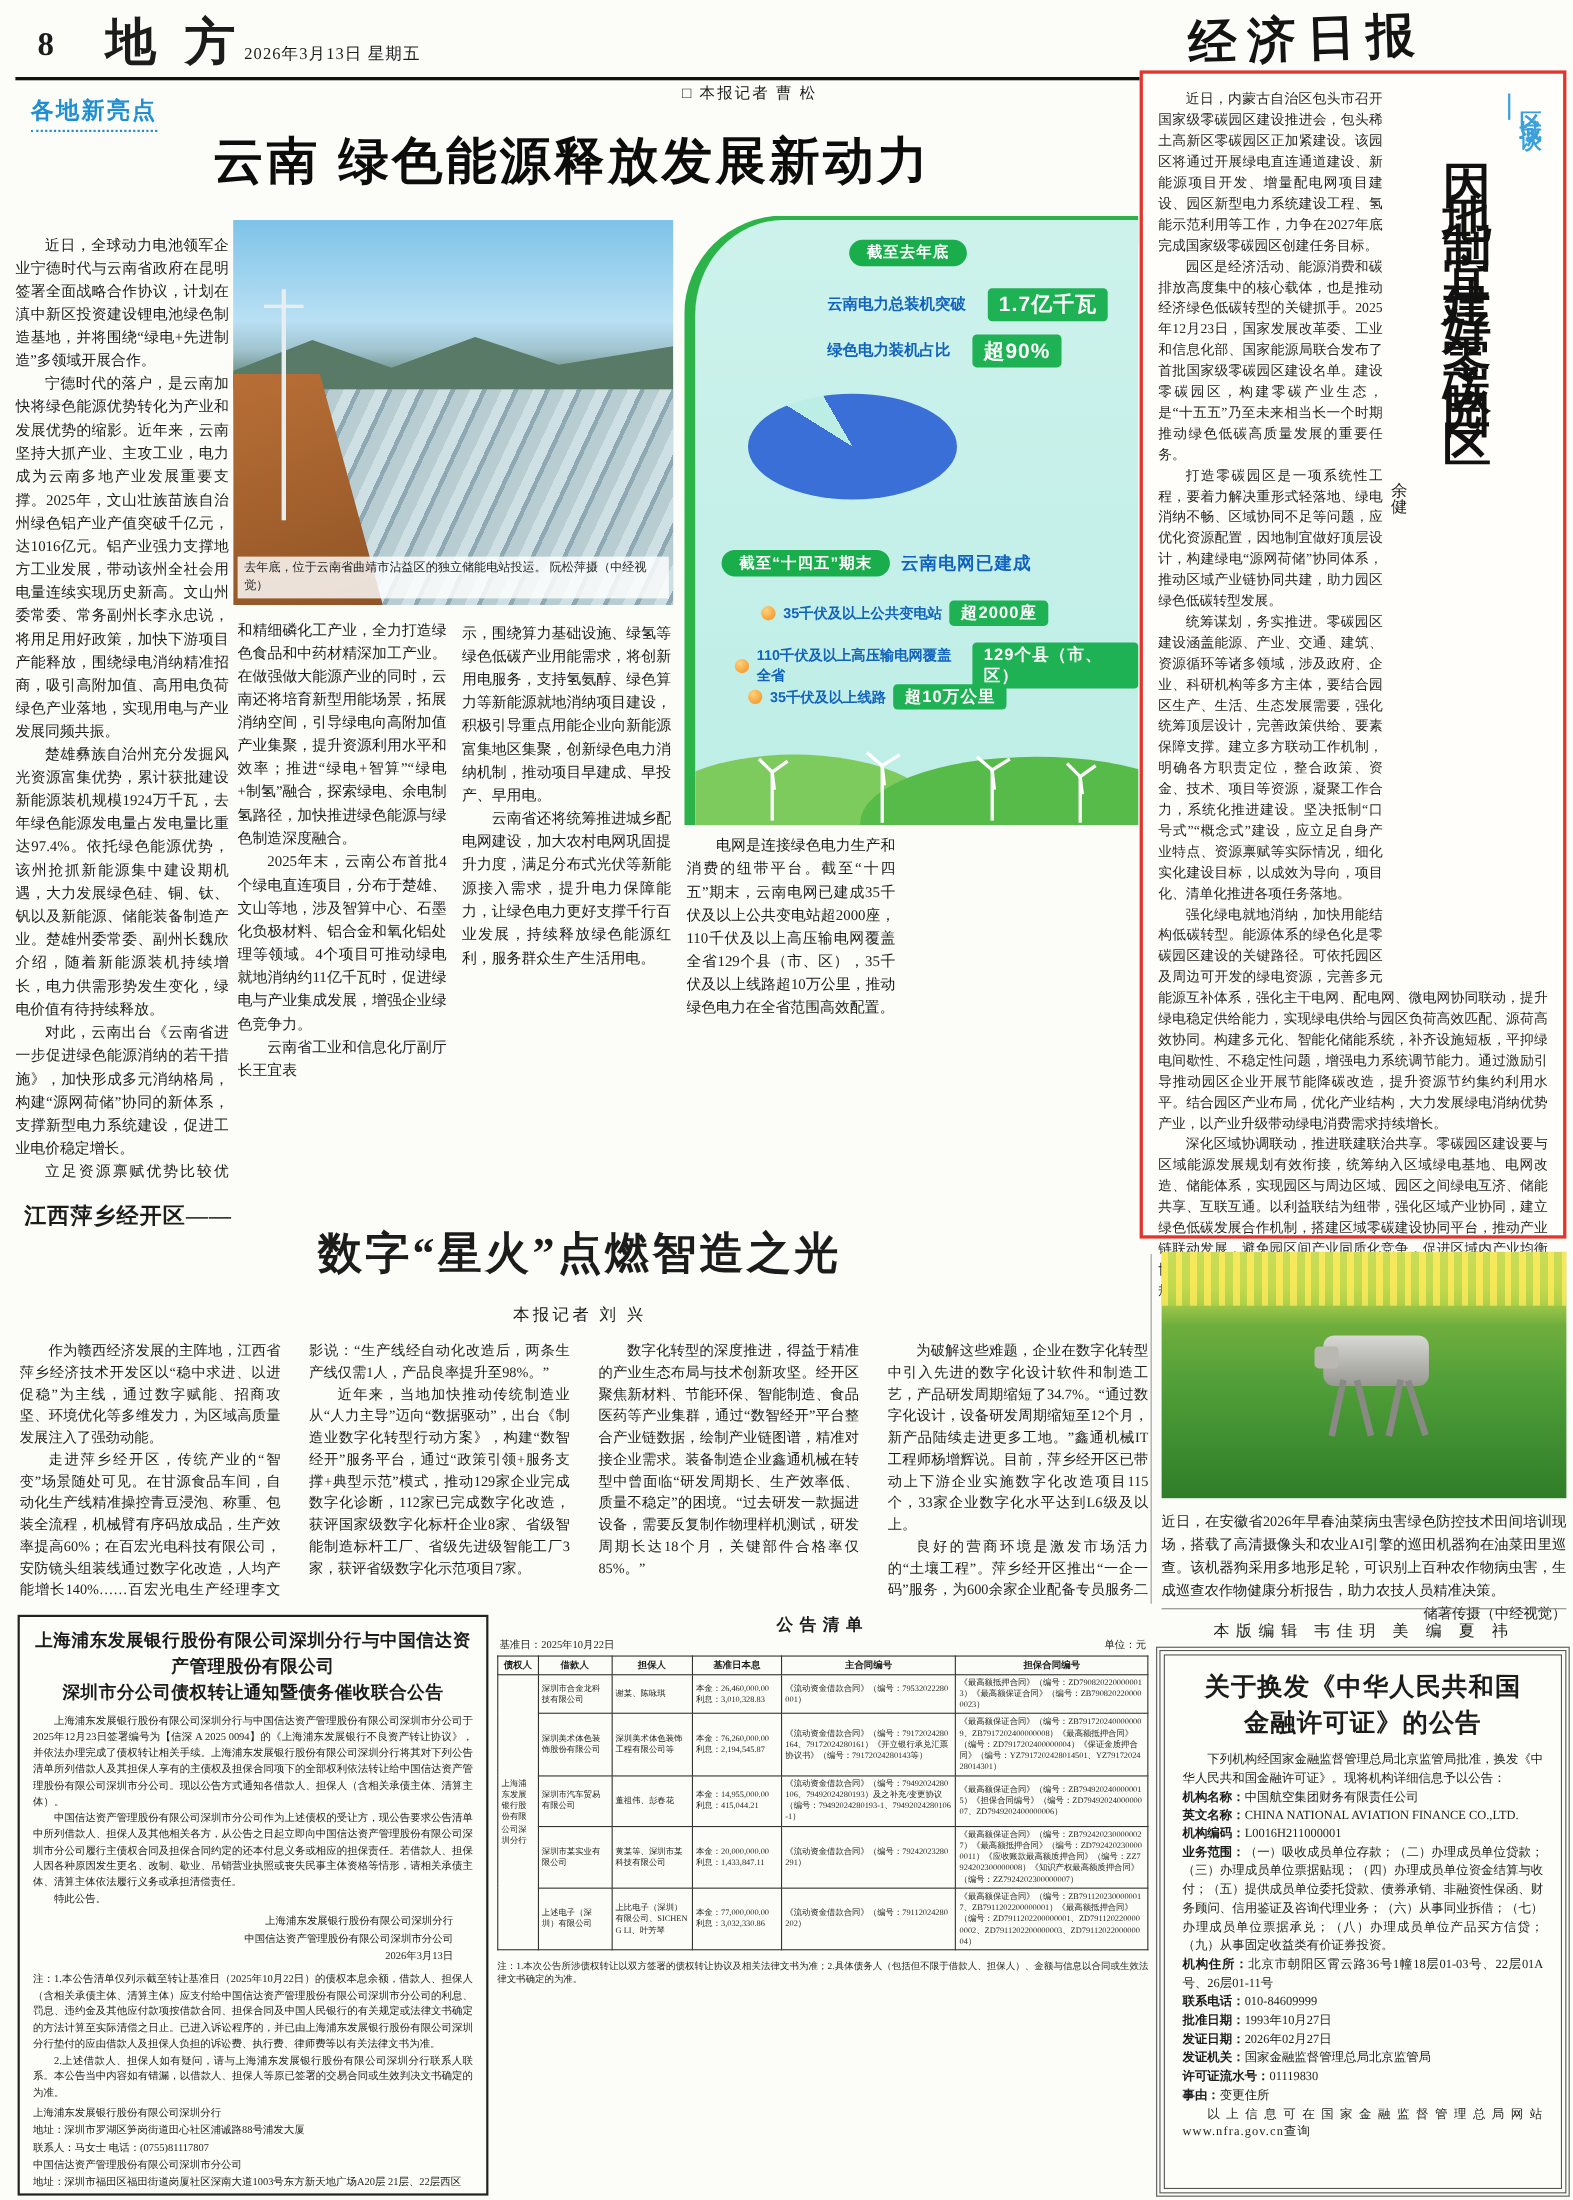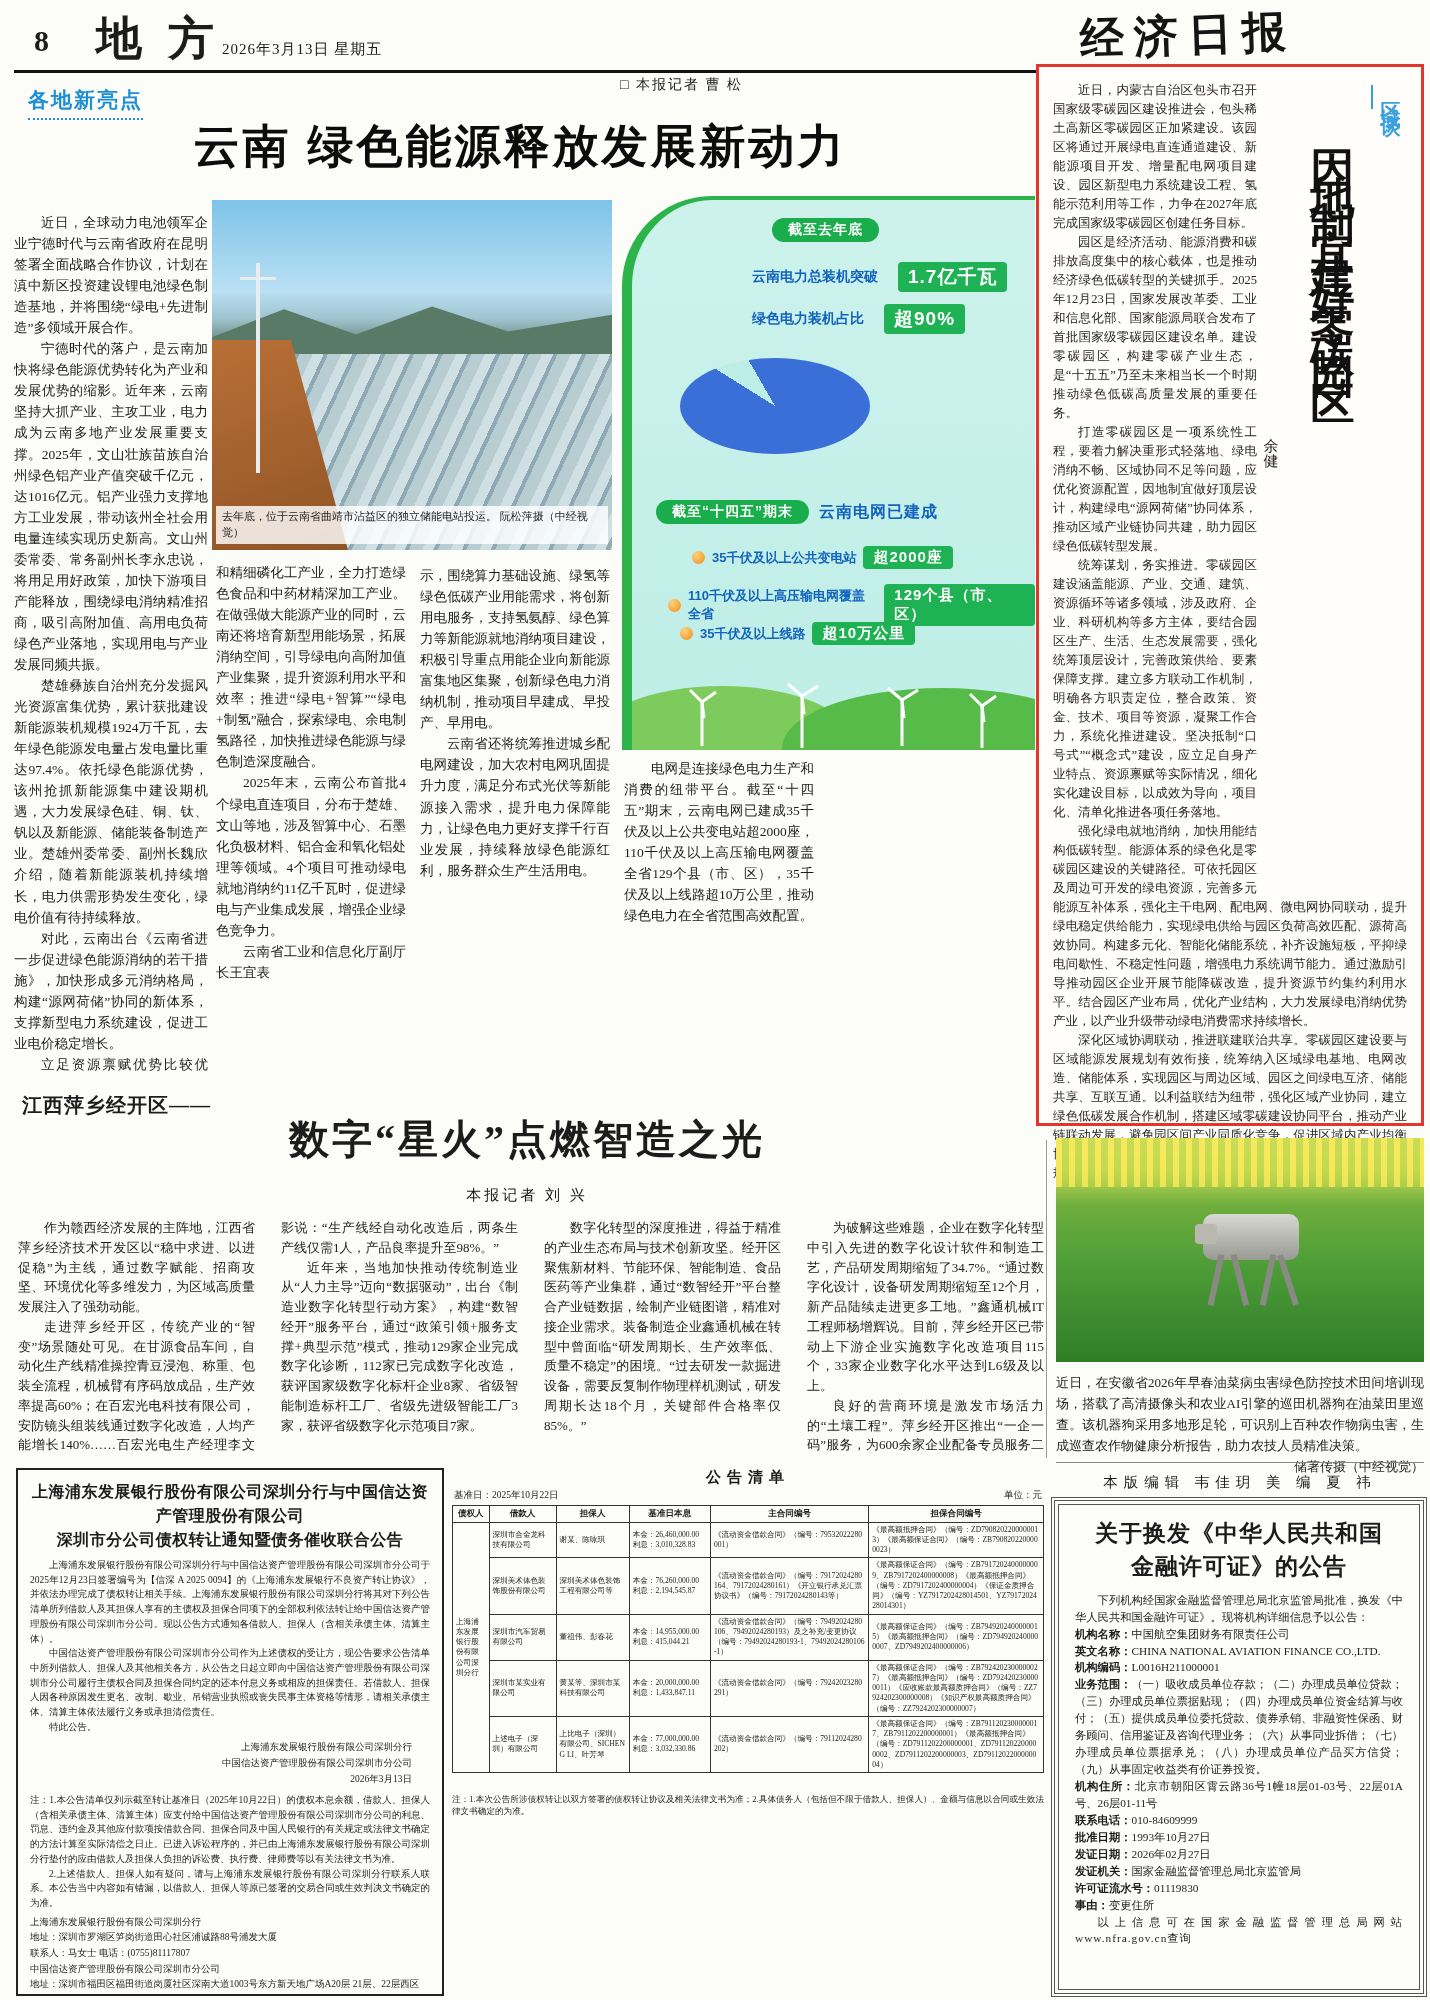--- a/index.html
+++ b/index.html
@@ -74,21 +74,21 @@
   .notice-sign{font-size:9.5px;text-align:right;line-height:1.7;margin:4px 18px 4px 0;}
   .notice-contacts{font-size:9.5px;line-height:1.65;}
   .notice-contacts p{margin:0;}
   
   .tablezone{font-size:9px;}
   .table-title{font-size:15px;font-weight:bold;text-align:center;letter-spacing:6px;}
   .table-meta{display:flex;justify-content:space-between;font-size:9.5px;margin:2px 2px 3px;}
   table.lst{border-collapse:collapse;width:100%;table-layout:fixed;}
   table.lst th,table.lst td{border:1px solid #333;font-size:7.6px;line-height:1.35;padding:2px 3px;vertical-align:middle;word-break:break-all;}
   table.lst th{font-size:8.6px;text-align:center;font-weight:bold;}
-  .tfoot-note{font-size:8.6px;line-height:1.4;margin-top:20px;text-align:justify;}
+  .tfoot-note{font-size:8.6px;line-height:1.4;margin-top:8px;text-align:justify;}
   
   .license{border:1px solid #555;outline:4px double #555;outline-offset:3px;padding:12px 16px;box-sizing:border-box;background:#fdfdfa;overflow:hidden;}
   .lic-title{font-size:23px;font-weight:900;text-align:center;line-height:1.45;letter-spacing:1px;}
   .lic-body{font-size:11.3px;line-height:1.5;text-align:justify;margin-top:8px;}
   .lic-body p{margin:0;}
   .lic-intro{text-indent:2em;}
   .lic-foot{text-indent:2em;letter-spacing:1px;}
   .vline{background:#999;width:1px;}
 </style>
 </head>
@@ -311,21 +311,21 @@
           <td>深圳美术体色装饰工程有限公司等</td>
           <td>本金：76,260,000.00 利息：2,194,545.87</td>
           <td>《流动资金借款合同》（编号：79172024280164、79172024280161）《开立银行承兑汇票协议书》（编号：79172024280143等）</td>
           <td>《最高额保证合同》（编号：ZB7917202400000009、ZB7917202400000008）《最高额抵押合同》（编号：ZD7917202400000004）《保证金质押合同》（编号：YZ7917202428014501、YZ7917202428014301）</td>
         </tr>
         <tr>
           <td>深圳市汽车贸易有限公司</td>
           <td>董祖伟、彭春花</td>
           <td>本金：14,955,000.00 利息：415,044.21</td>
           <td>《流动资金借款合同》（编号：79492024280106、79492024280193）及之补充/变更协议（编号：79492024280193-1、79492024280106-1）</td>
-          <td>《最高额保证合同》（编号：ZB7949202400000015）《最高额抵押合同》（编号：ZD7949202400000007、ZD7949202400000006）</td>
+          <td>《最高额保证合同》（编号：ZB7949202400000015）《担保合同编号》（编号：ZD7949202400000007、ZD7949202400000006）</td>
         </tr>
         <tr>
           <td>深圳市某实业有限公司</td>
           <td>黄某等、深圳市某科技有限公司</td>
           <td>本金：20,000,000.00 利息：1,433,847.11</td>
           <td>《流动资金借款合同》（编号：79242023280291）</td>
           <td>《最高额保证合同》（编号：ZB7924202300000027）《最高额抵押合同》（编号：ZD7924202300000011）《应收账款最高额质押合同》（编号：ZZ7924202300000008）《知识产权最高额质押合同》（编号：ZZ7924202300000007）</td>
         </tr>
         <tr>
           <td>上述电子（深圳）有限公司</td>

